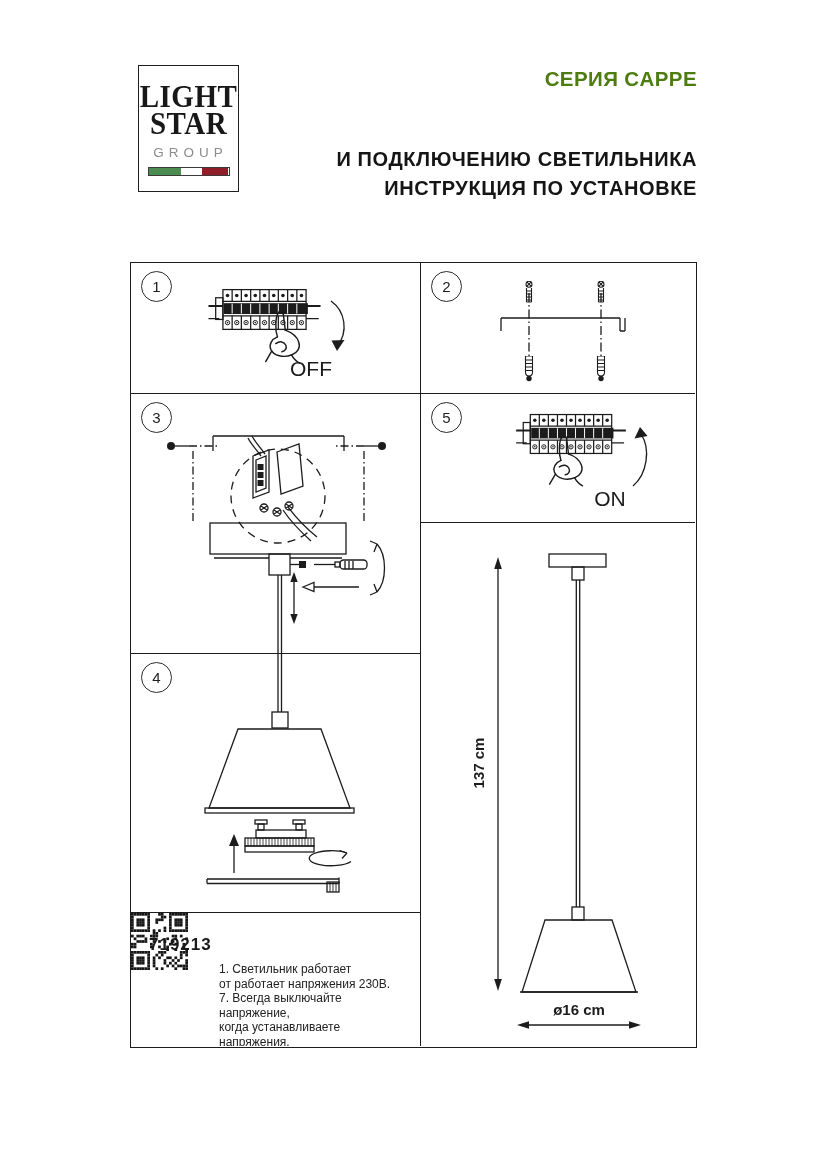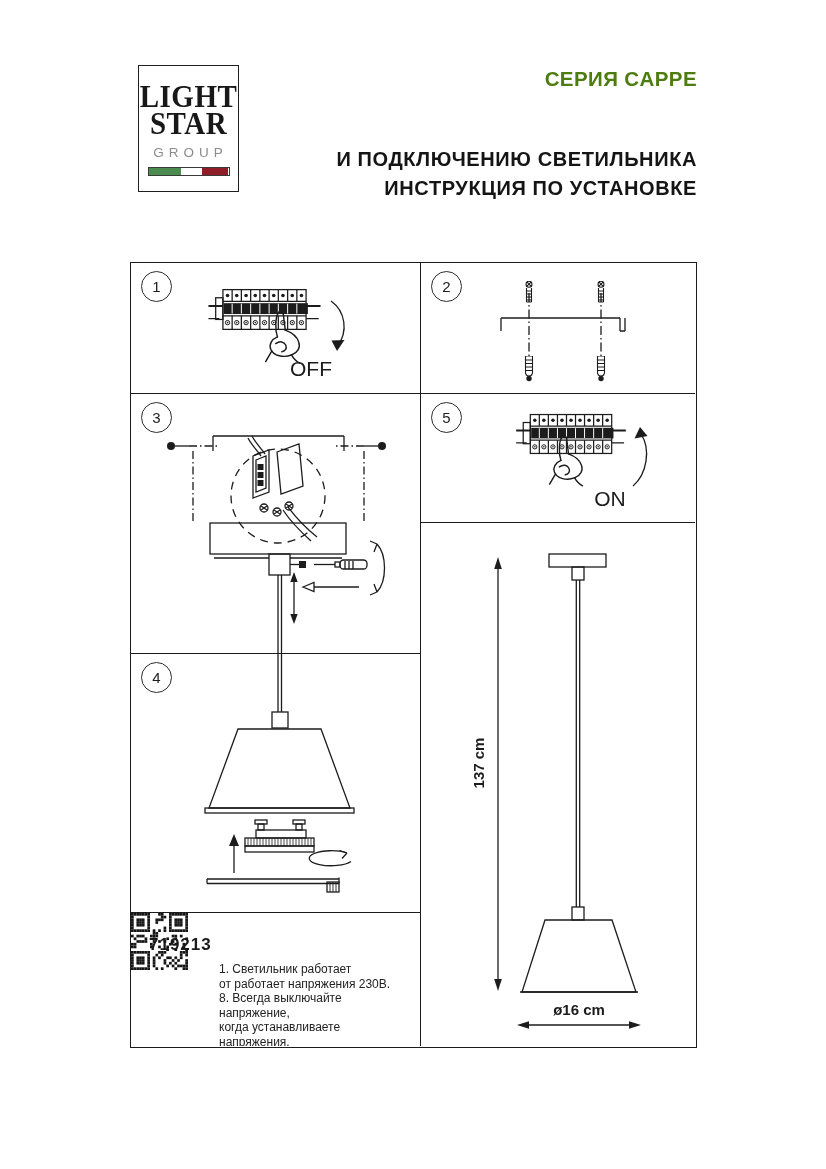--- a/index.html
+++ b/index.html
@@ -491,19 +491,19 @@
           <rect x="54.29" y="38.00" width="2.71" height="2.71"></rect>
           <rect x="54.29" y="40.71" width="2.71" height="2.71"></rect>
           <rect x="54.29" y="46.14" width="2.71" height="2.71"></rect>
           <rect x="54.29" y="48.86" width="2.71" height="2.71"></rect>
           <rect x="54.29" y="51.57" width="2.71" height="2.71"></rect>
           <rect x="54.29" y="54.29" width="2.71" height="2.71"></rect>
         </svg>
       <div class="notes">
         <div>1. Светильник работает</div>
         <div>от работает напряжения 230В.</div>
-        <div>8. Всегда выключайте напряжение,</div>
+        <div>7. Всегда выключайте напряжение,</div>
         <div>когда устанавливаете напряжения.</div>
       </div>
     </div>
 
   </div>
 </div>
 
 </body></html>

